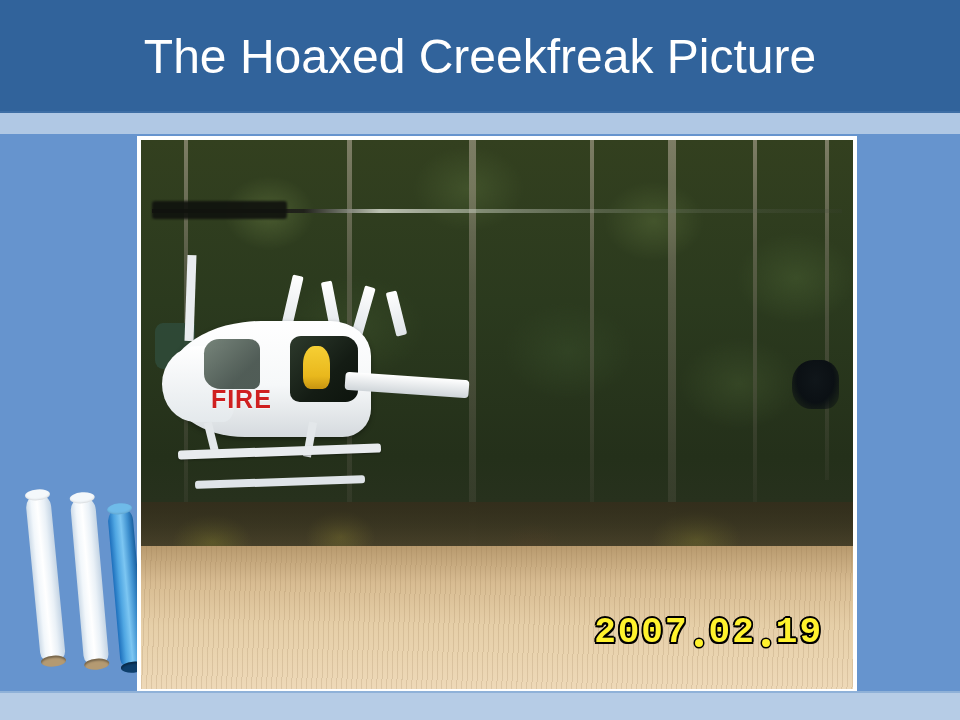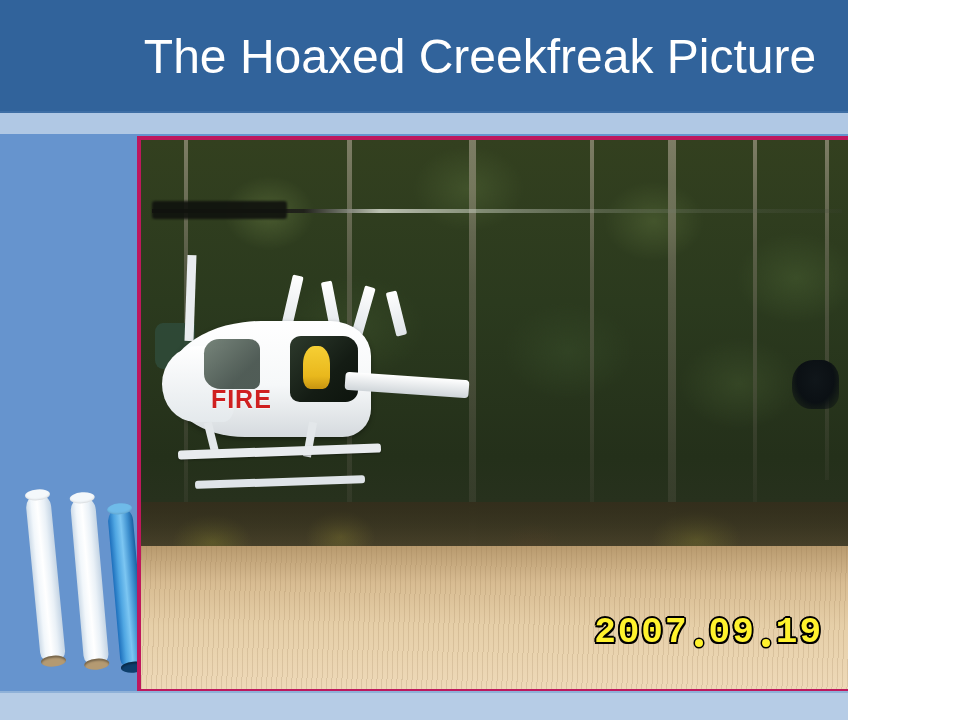--- a/index.html
+++ b/index.html
@@ -6,21 +6,21 @@
   html, body {
     margin: 0;
     padding: 0;
     background: #ffffff;
   }
   body {
     font-family: "Liberation Sans", sans-serif;
   }
   .slide {
     position: relative;
-    width: 848px;
+    width: 960px;
     height: 720px;
     overflow: hidden;
     background: #b91c1c;
   }
 
   
   .header-band {
     position: absolute;
     left: 0; top: 0;
     width: 960px;
@@ -133,21 +133,21 @@
   .tube-blue .cap { background: #0e3f6c; }
   .tube-blue .topcap { background: #6fbbe9; }
 
   
   .photo-frame {
     position: absolute;
     left: 137px;
     top: 136px;
     width: 720px;
     height: 557px;
-    border: 4px solid #be185d;
+    border: 4px solid #ffffff;
     box-sizing: border-box;
     overflow: hidden;
     background: #2a3320;
   }
   .photo-inner {
     position: absolute;
     left: 0; top: 0;
     width: 100%;
     height: 100%;
     overflow: hidden;
@@ -458,21 +458,21 @@
         <div class="heli-skid"></div>
         <div class="heli-skid-2"></div>
         <div class="heli-fire-text">FIRE</div>
       </div>
 
       <div class="creek-figure"></div>
 
       <div class="date-stamp">
         <span>2007</span>
         <span class="date-dot"></span>
-        <span>09</span>
+        <span>02</span>
         <span class="date-dot"></span>
         <span>19</span>
       </div>
 
     </div>
   </div>
 
   <div class="footer-hair"></div>
   <div class="footer-band"></div>
 

